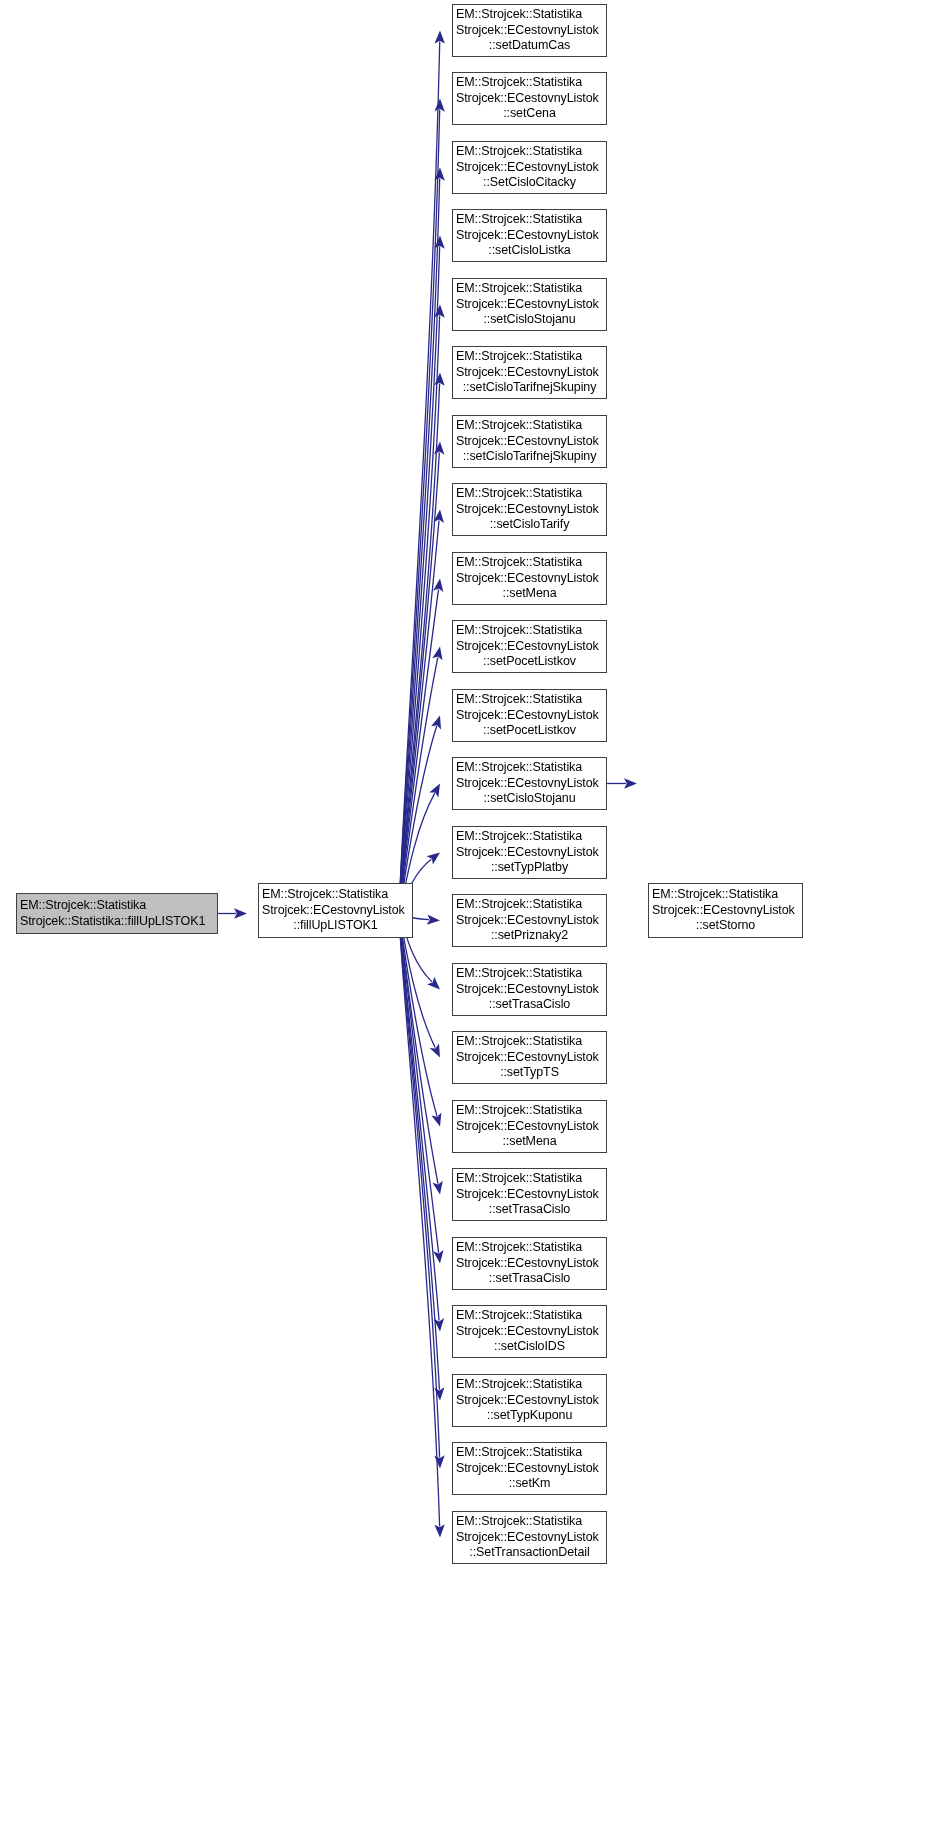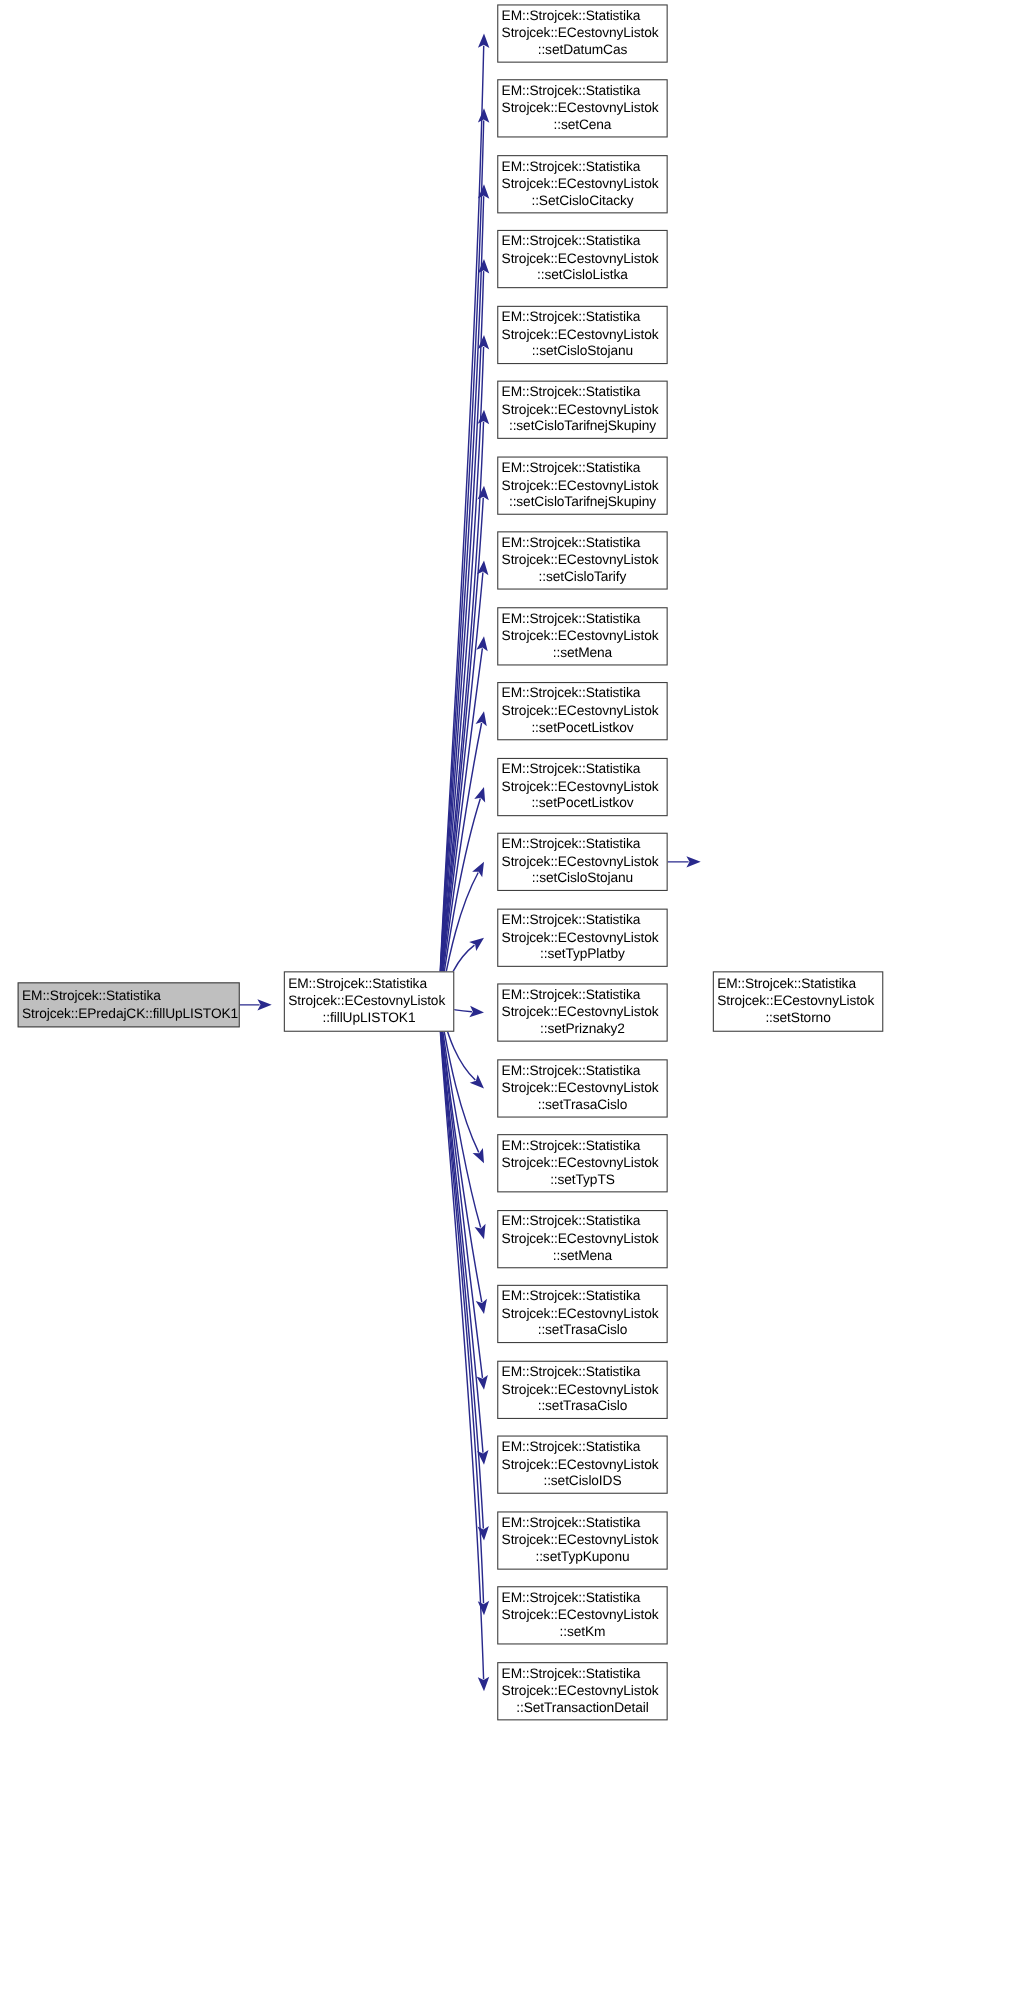--- a/index.html
+++ b/index.html
@@ -103,21 +103,21 @@
       <polygon points="440,1331.5 427,1326.3 429.86,1331.5 427,1336.7" fill="#29298c" transform="rotate(85.14855996729979 440 1331.5)"></polygon>
       <path d="M400 928.5 C404 985.14 429.6 1211.7 439.39498500868837 1389.5166509269582" fill="none" stroke="#29298c" stroke-width="1.3"></path>
       <polygon points="440,1400.5 427,1395.3 429.86,1400.5 427,1405.7" fill="#29298c" transform="rotate(86.84706299222469 440 1400.5)"></polygon>
       <path d="M400 930.5 C404 995.06 432 1253.3 439.59136033124565 1457.5075929105078" fill="none" stroke="#29298c" stroke-width="1.3"></path>
       <polygon points="440,1468.5 427,1463.3 429.86,1468.5 427,1473.7" fill="#29298c" transform="rotate(87.87102572912542 440 1468.5)"></polygon>
       <path d="M400 932.5 C404 1005.1 432 1295.5 439.6365621684817 1526.5060055965714" fill="none" stroke="#29298c" stroke-width="1.3"></path>
       <polygon points="440,1537.5 427,1532.3 429.86,1537.5 427,1542.7" fill="#29298c" transform="rotate(88.10661415425373 440 1537.5)"></polygon>
     </svg>
 <div class="node current" style="left: 5px; top: 893px; width: 202px; height: 41px;">
       <span class="ln l0">EM::Strojcek::Statistika</span>
-      <span class="ln l1">Strojcek::EPredajCK::fillUpLISTOK1</span>
+      <span class="ln l1">Strojcek::Statistika::fillUpLISTOK1</span>
     </div>
     <div class="node" style="left: 247px; top: 883px; width: 155px; height: 55px;">
       <span class="ln l0">EM::Strojcek::Statistika</span>
       <span class="ln l1">Strojcek::ECestovnyListok</span>
       <span class="ln l2">::fillUpLISTOK1</span>
     </div>
     <div class="node" style="left: 637px; top: 883px; width: 155px; height: 55px;">
       <span class="ln l0">EM::Strojcek::Statistika</span>
       <span class="ln l1">Strojcek::ECestovnyListok</span>
       <span class="ln l2">::setStorno</span>

